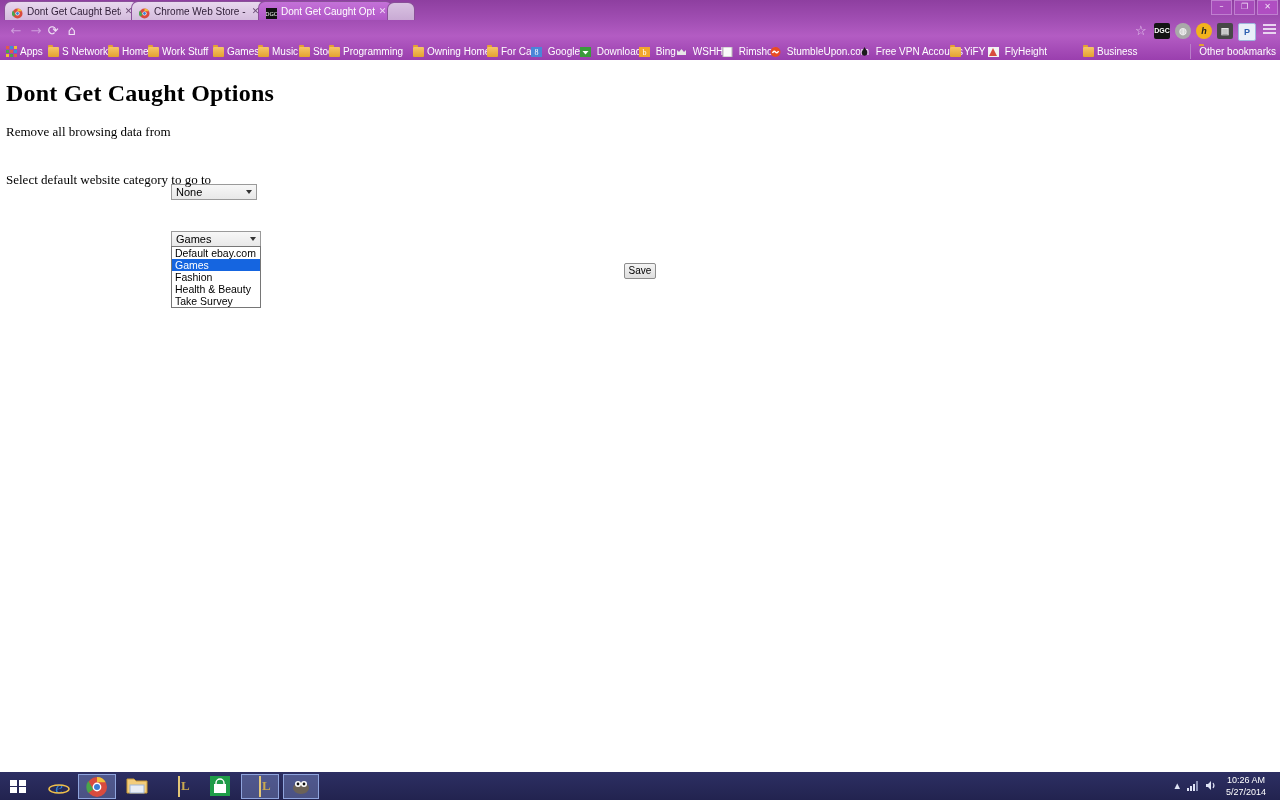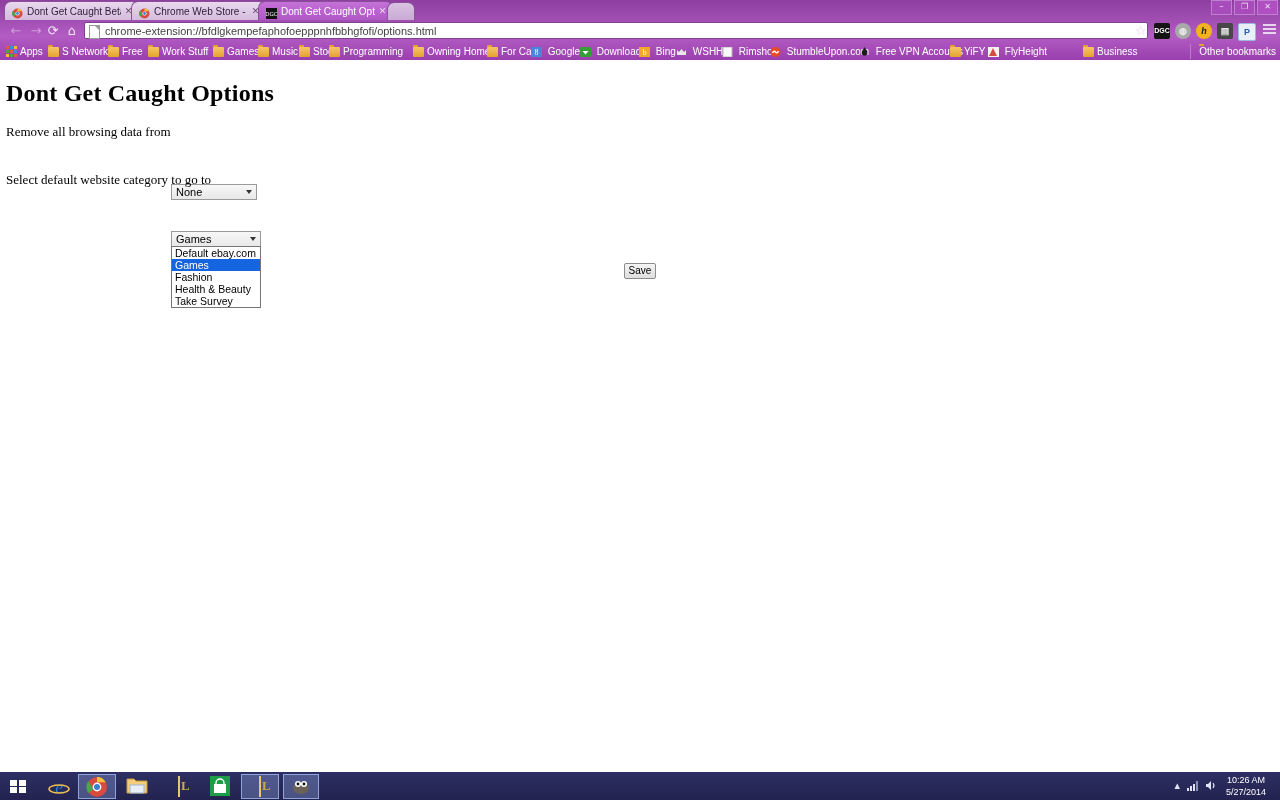--- a/index.html
+++ b/index.html
@@ -206,24 +206,20 @@
 
     <div class="newtab"></div>
   </div>
 
   <div id="toolbar">
     <div class="navbtn" style="left:8px;">←</div>
     <div class="navbtn" style="left:28px;">→</div>
     <div class="navbtn" style="left:45px;color:#f0e2f5;">⟳</div>
     <div class="navbtn" style="left:64px;color:#f0e2f5;">⌂</div>
 
-    <div id="omnibox">
-      <span class="pageicon"></span>
-      <span id="urltext">chrome-extension://bfdlgkempefaphofoepppnhfbbhgfofi/options.html</span>
-    </div>
     <div id="star">☆</div>
 
     <div class="exticon" style="left:1154px;background:#141414;color:#fff;font-size:7px;">DGC</div>
     <div class="exticon" style="left:1175px;background:#a9a9a9;color:#efefef;border-radius:8px;">◍</div>
     <div class="exticon" style="left:1196px;background:#f2b31c;color:#222;border-radius:8px;font-style:italic;">h</div>
     <div class="exticon" style="left:1217px;background:#474747;color:#e8e8e8;">▤</div>
     <div class="exticon" style="left:1238px;background:#e9eff9;color:#2a5db0;border:1px solid #9fb6dd;">P</div>
 
     <div id="menubtn">
         <i></i>
@@ -240,21 +236,21 @@
       <span style="left:0;top:4px;background:#4aa64a"></span>
         <span style="left:4px;top:4px;background:#e05c4a"></span>
         <span style="left:8px;top:4px;background:#3f8ed6"></span>
       <span style="left:0;top:8px;background:#f0c030"></span>
         <span style="left:4px;top:8px;background:#4aa64a"></span>
         <span style="left:8px;top:8px;background:#e05c4a"></span>
     </div>
     <div class="bm" style="left:20px;"><span>Apps</span></div>
 
     <div class="bm" style="left:48px;"><span class="bi folder"></span><span>S Networks</span></div>
-    <div class="bm" style="left:108px;"><span class="bi folder"></span><span>Free</span></div>
+    <div class="bm" style="left:108px;"><span class="bi folder"></span><span>Home</span></div>
     <div class="bm" style="left:148px;"><span class="bi folder"></span><span>Work Stuff</span></div>
     <div class="bm" style="left:213px;"><span class="bi folder"></span><span>Games</span></div>
     <div class="bm" style="left:258px;"><span class="bi folder"></span><span>Music</span></div>
     <div class="bm" style="left:299px;"><span class="bi folder"></span><span>Stock</span></div>
     <div class="bm" style="left:329px;"><span class="bi folder"></span><span>Programming</span></div>
     <div class="bm" style="left:413px;"><span class="bi folder"></span><span>Owning Home</span></div>
     <div class="bm" style="left:487px;"><span class="bi folder"></span><span>For Car</span></div>
 
     <div class="bm" style="left:531px;">
       <span class="bi"><svg width="11" height="10" viewBox="0 0 11 10">

